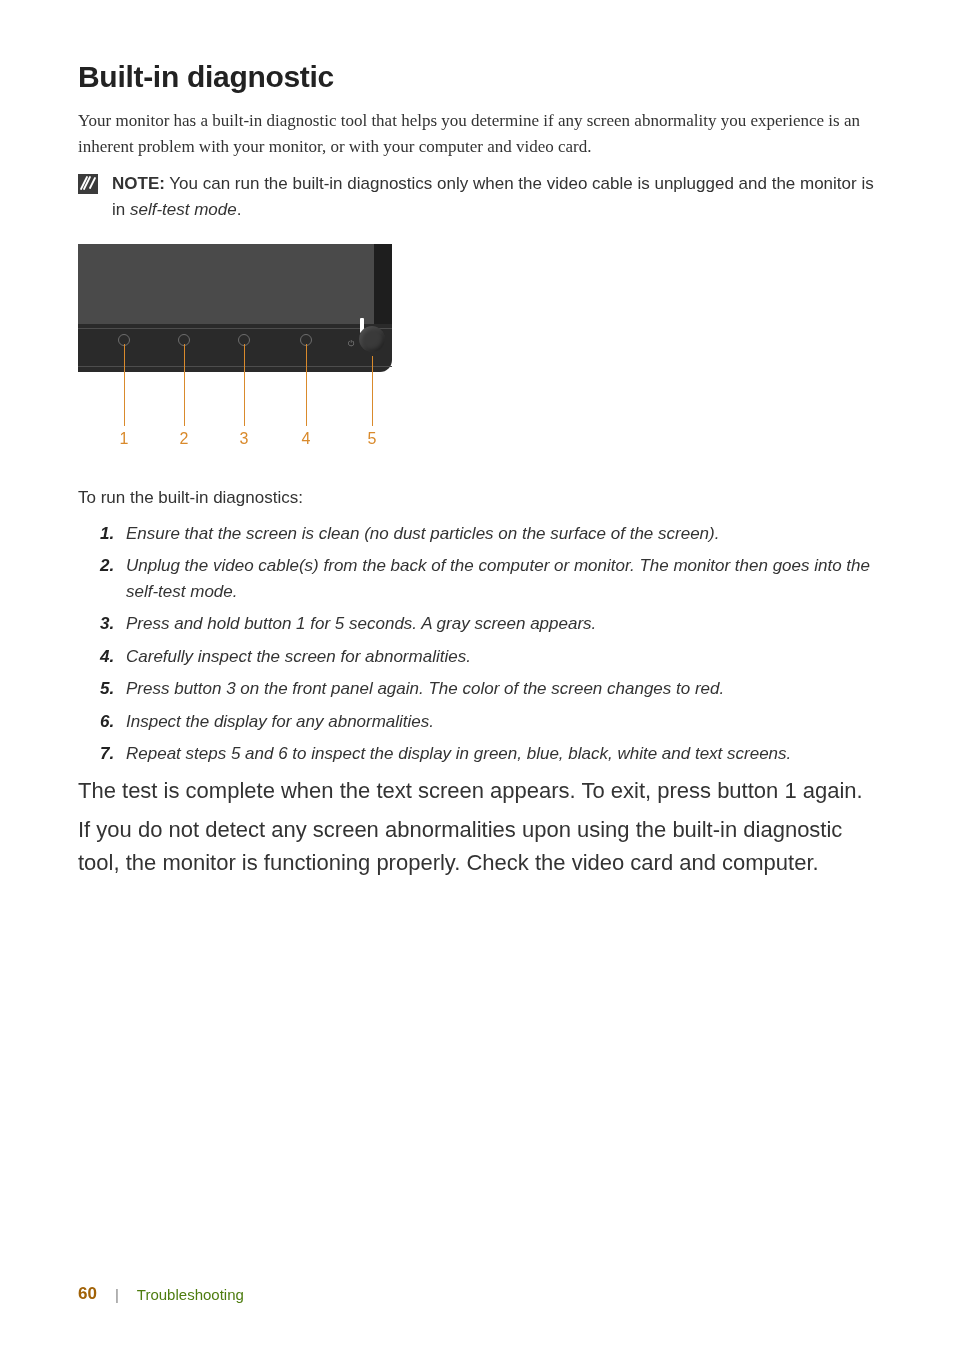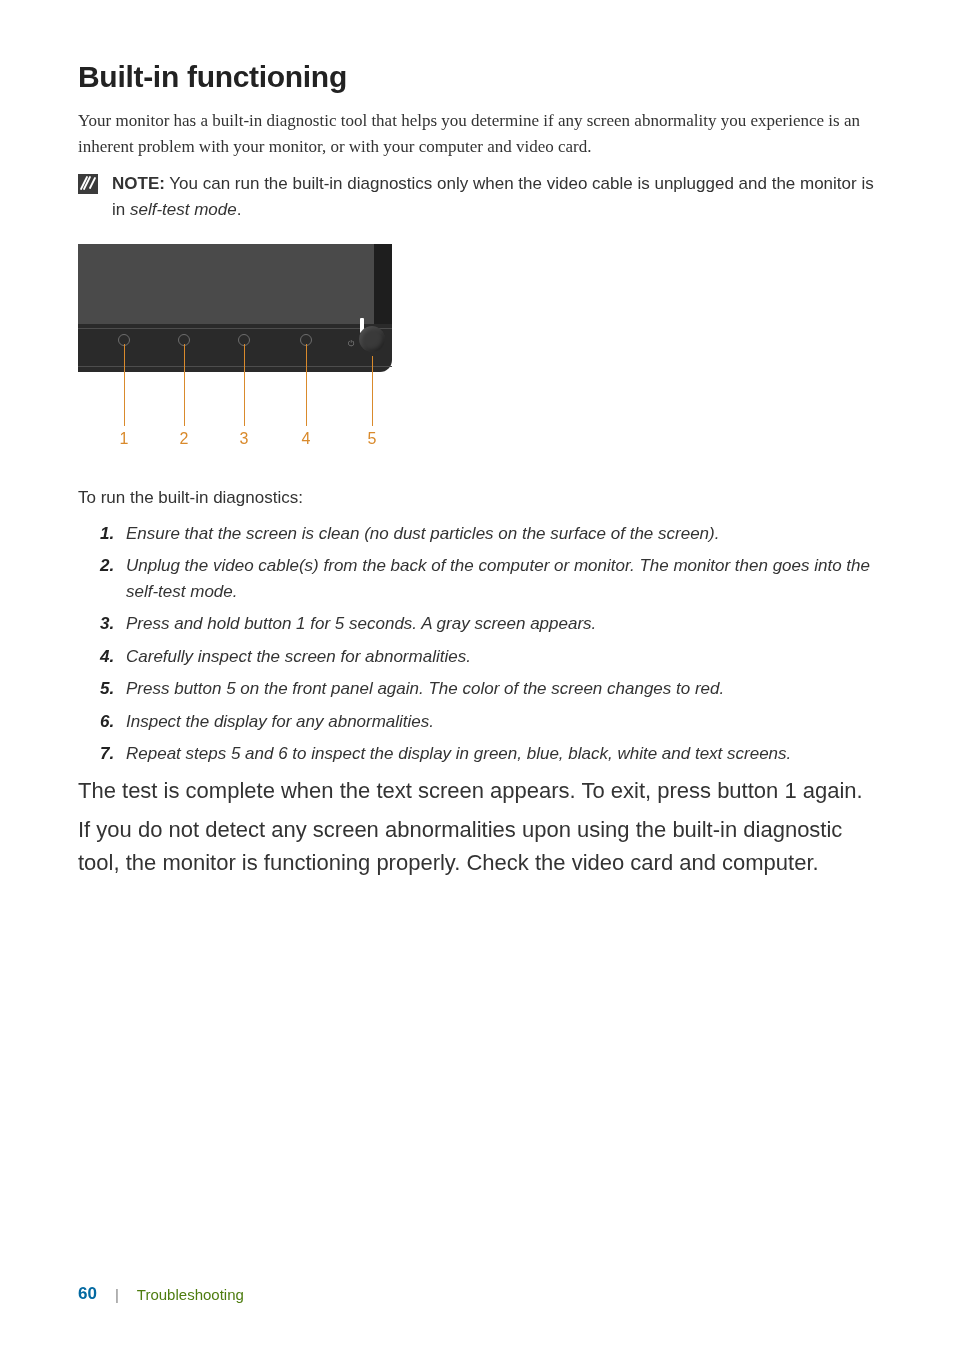--- a/index.html
+++ b/index.html
@@ -197,34 +197,34 @@
       left: 78px;
       right: 75px;
       font-size: 15px;
       color: #333;
       display: flex;
       align-items: center;
     }
     .footer .page {
       font-weight: 700;
       font-size: 17px;
-      color: #0369a1;
+      color: #a16207;
     }
     .footer .sep {
       margin: 0 18px;
       color: #888;
     }
     .footer .section {
       color: #4d7c0f;
     }
   </style>
 </head>
 <body>
 
-<h1>Built-in functioning</h1>
+<h1>Built-in diagnostic</h1>
 
 <p class="intro">Your monitor has a built-in diagnostic tool that helps you determine if any screen abnormality you experience is an inherent problem with your monitor, or with your computer and video card.</p>
 
 <div class="note-block">
   <div class="note-icon">
     <svg viewBox="0 0 20 20">
       <rect width="20" height="20" fill="#3b3b3b"></rect>
       <path d="M3 15 L9 3 M6 15 L12 3 M12 14 L17 4" stroke="#fff" stroke-width="1.8" stroke-linecap="round" fill="none"></path>
     </svg>
   </div>
@@ -263,21 +263,21 @@
   </div>
 </div>
 
 <p class="lead-in">To run the built-in diagnostics:</p>
 
 <ol class="steps">
   <li>Ensure that the screen is clean (no dust particles on the surface of the screen).</li>
   <li>Unplug the video cable(s) from the back of the computer or monitor. The monitor then goes into the self-test mode.</li>
   <li>Press and hold button 1 for 5 seconds. A gray screen appears.</li>
   <li>Carefully inspect the screen for abnormalities.</li>
-  <li>Press button 5 on the front panel again. The color of the screen changes to red.</li>
+  <li>Press button 3 on the front panel again. The color of the screen changes to red.</li>
   <li>Inspect the display for any abnormalities.</li>
   <li>Repeat steps 5 and 6 to inspect the display in green, blue, black, white and text screens.</li>
 </ol>
 
 <p class="para">The test is complete when the text screen appears. To exit, press button 1 again.</p>
 <p class="para">If you do not detect any screen abnormalities upon using the built-in diagnostic tool, the monitor is functioning properly. Check the video card and computer.</p>
 
 <div class="footer">
   <span class="page">60</span>
   <span class="sep">|</span>

